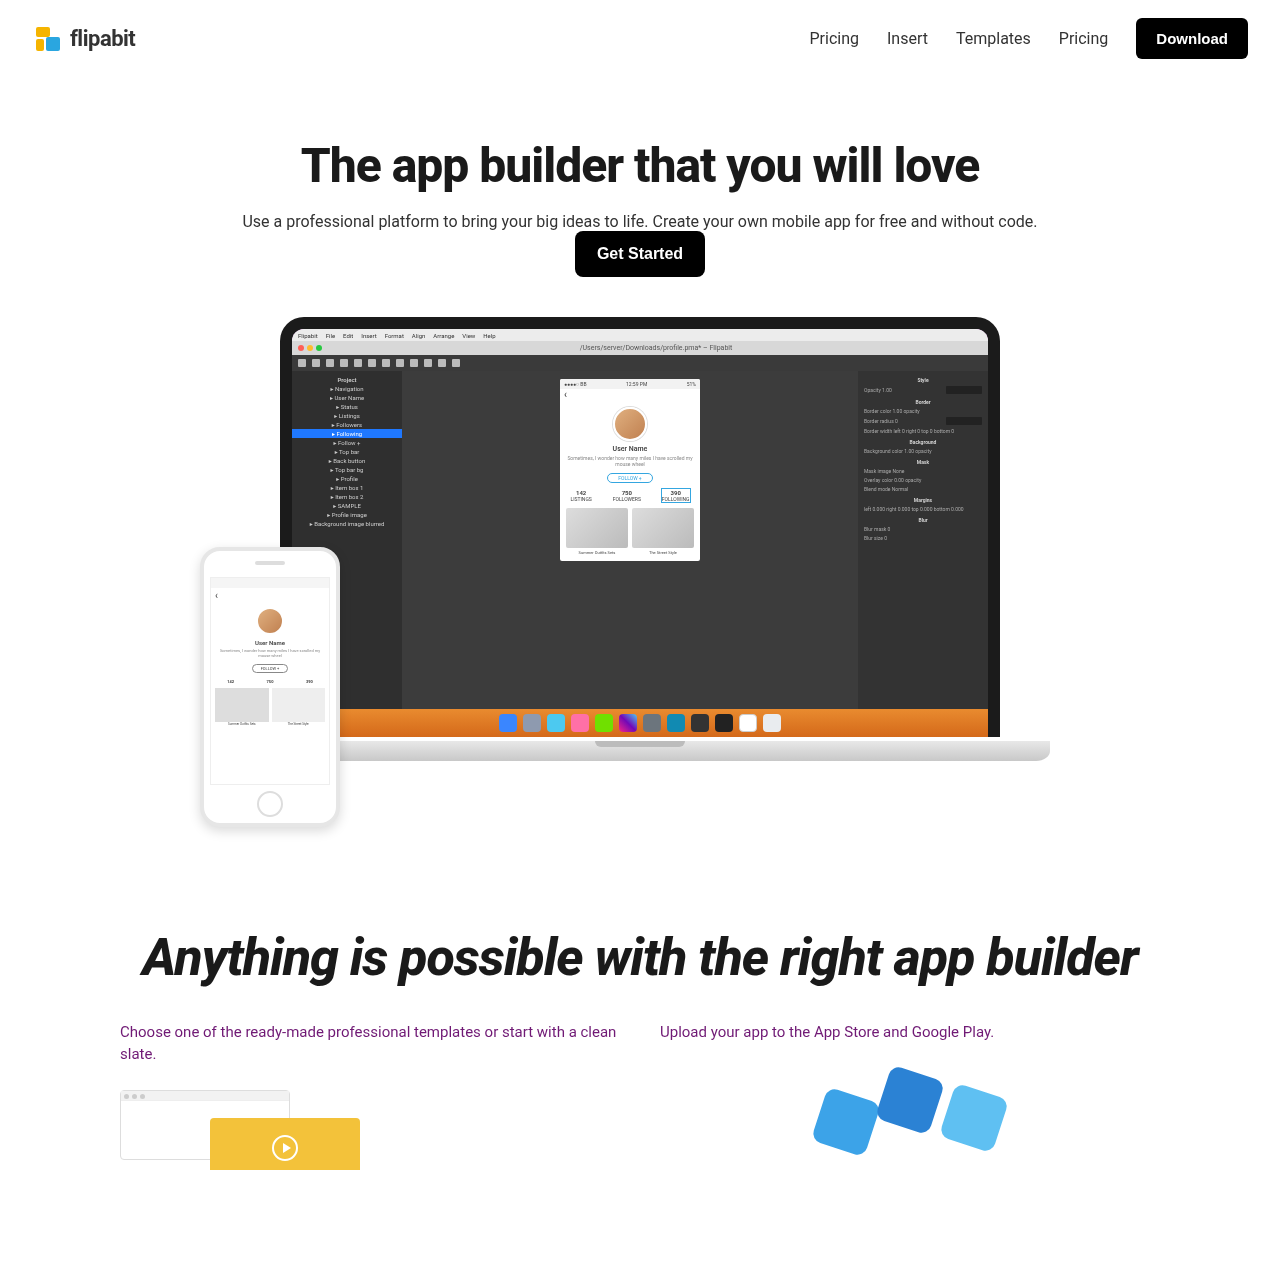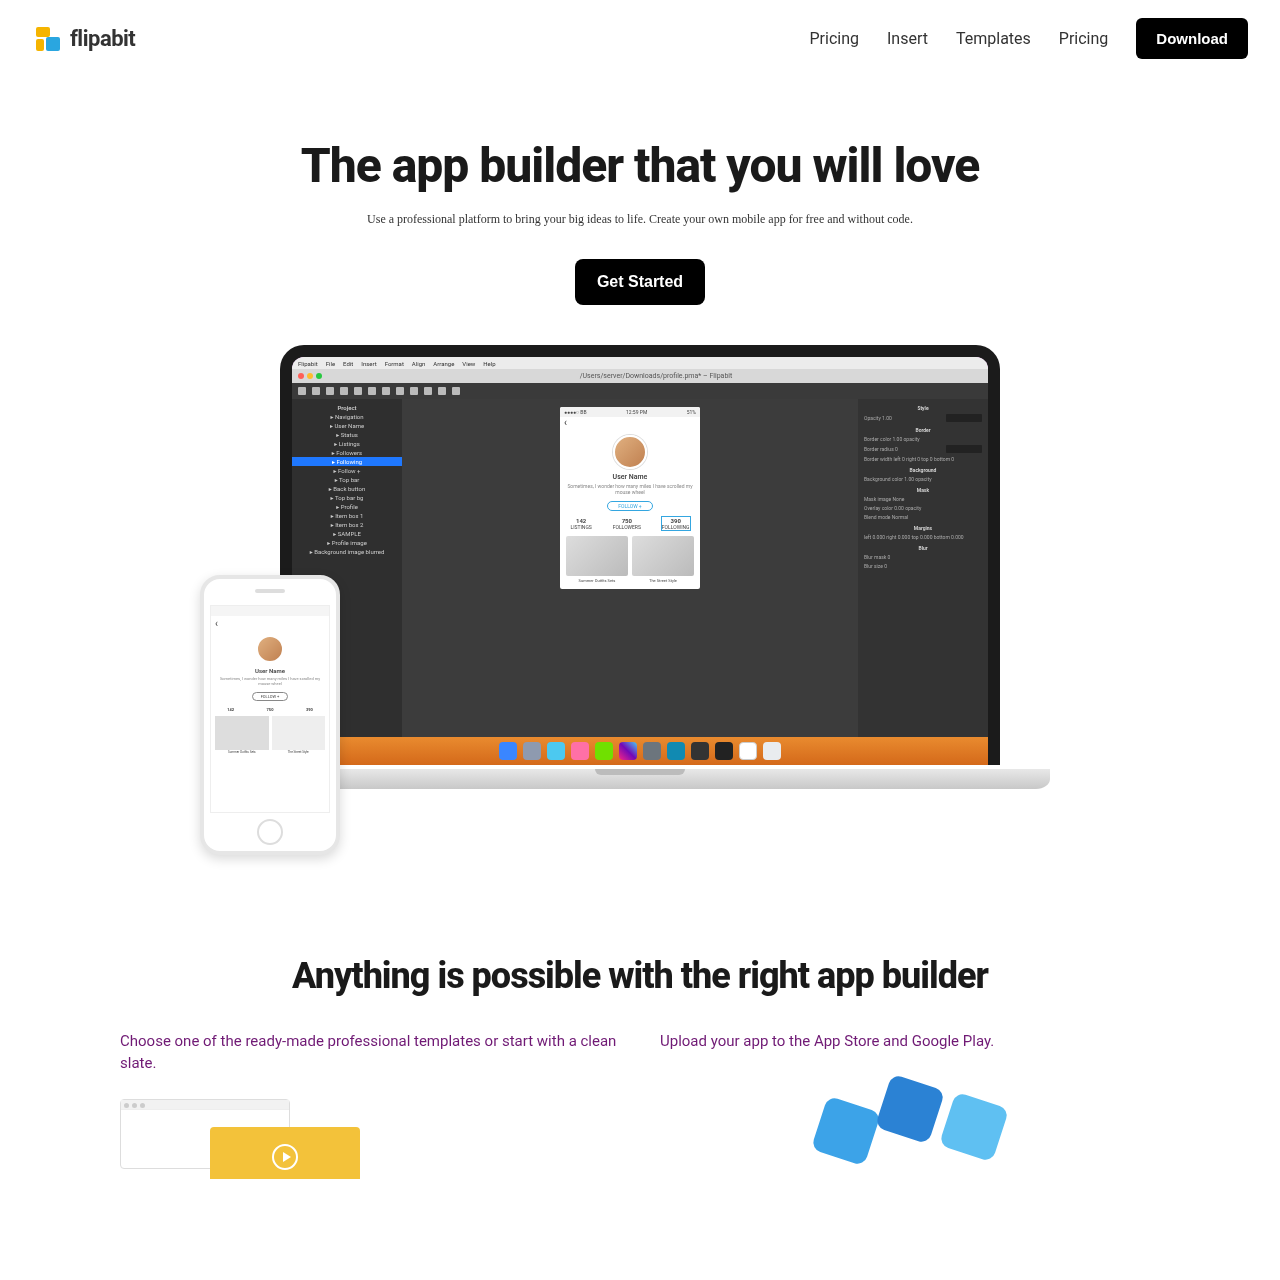--- a/index.html
+++ b/index.html
@@ -25,21 +25,21 @@
 .logo-mark .bar3 { position:absolute; left:10px; top:10px; width:14px; height:14px; background:#2aa6e0; border-radius:2px;}
 .logo-text { font-size:22px; font-weight:700; color:#333; letter-spacing:-0.5px; }
 .nav { display:flex; align-items:center; gap:28px; }
 .nav a { font-size:16px; color:#333; text-decoration:none; cursor:pointer; }
 .download-btn {
   background:#000; color:#fff; border:none; border-radius:6px;
   padding:12px 20px; font-size:15px; font-weight:600; cursor:pointer;
 }
 .hero { text-align:center; padding: 60px 40px 20px; }
 .hero h1 { font-size:48px; font-weight:800; letter-spacing:-1px; margin-bottom:18px;}
-.hero p { font-size:12px; color:#333; margin-bottom:32px;font-family:Liberation Serif, serif;}
+.hero p { font-size:16px; color:#333; }
 .get-started-btn {
   background:#000; color:#fff; border:none; border-radius:8px;
   padding:14px 22px; font-size:16px; font-weight:700; cursor:pointer;
 }
 .showcase { position:relative; width:860px; height:480px; margin:40px auto 0; }
 .laptop {
   position:absolute; top:0; left:50%; transform:translateX(-50%);
   width:720px; height:440px;
 }
 .laptop-screen {
@@ -104,21 +104,21 @@
 .iphone{
   position:absolute;left:-10px;bottom:-30px;width:140px;height:280px;
   background:#fff;border-radius:20px;border:4px solid #e6e6e6;box-shadow:0 4px 12px rgba(0,0,0,0.15);
 }
 .iphone .home{width:26px;height:26px;border:2px solid #ddd;border-radius:50%;position:absolute;bottom:6px;left:50%;transform:translateX(-50%);}
 .iphone .speaker{width:30px;height:4px;background:#ddd;border-radius:3px;position:absolute;top:10px;left:50%;transform:translateX(-50%);}
 .iphone-screen{
   position:absolute;top:26px;bottom:38px;left:6px;right:6px;background:#fff;border:1px solid #eee;font-size:6px;color:#444;text-align:center;overflow:hidden;
 }
 .section2{padding:110px 120px 0;text-align:center;}
-.section2 h2{font-size:36px;font-weight:800;letter-spacing:-1px;margin-bottom:34px;}
+.section2 h2{font-size:52px;font-weight:800;letter-spacing:-1px;margin-bottom:34px;font-style:italic;}
 .cols{display:flex;gap:40px;text-align:left;}
 .col{flex:1;}
 .col h3{font-size:18px;font-weight:700;margin-bottom:14px;}
 .col p{font-size:15px;color:#701a75;line-height:1.45;}
 .col-illus{margin-top:24px;height:80px;position:relative;}
 .illus1 .win{width:170px;height:70px;background:#fff;border:1px solid #ddd;border-radius:4px;position:relative;}
 .illus1 .win .bar{height:10px;background:#f2f2f2;border-bottom:1px solid #eee;display:flex;gap:3px;padding:3px;}
 .illus1 .win .bar span{width:5px;height:5px;border-radius:50%;background:#ccc;}
 .illus1 .card{position:absolute;left:90px;top:28px;width:150px;height:60px;background:#f3c23a;border-radius:4px;display:flex;align-items:center;justify-content:center;}
 .illus1 .card .play{width:26px;height:26px;border:2px solid #fff;border-radius:50%;position:relative;}

